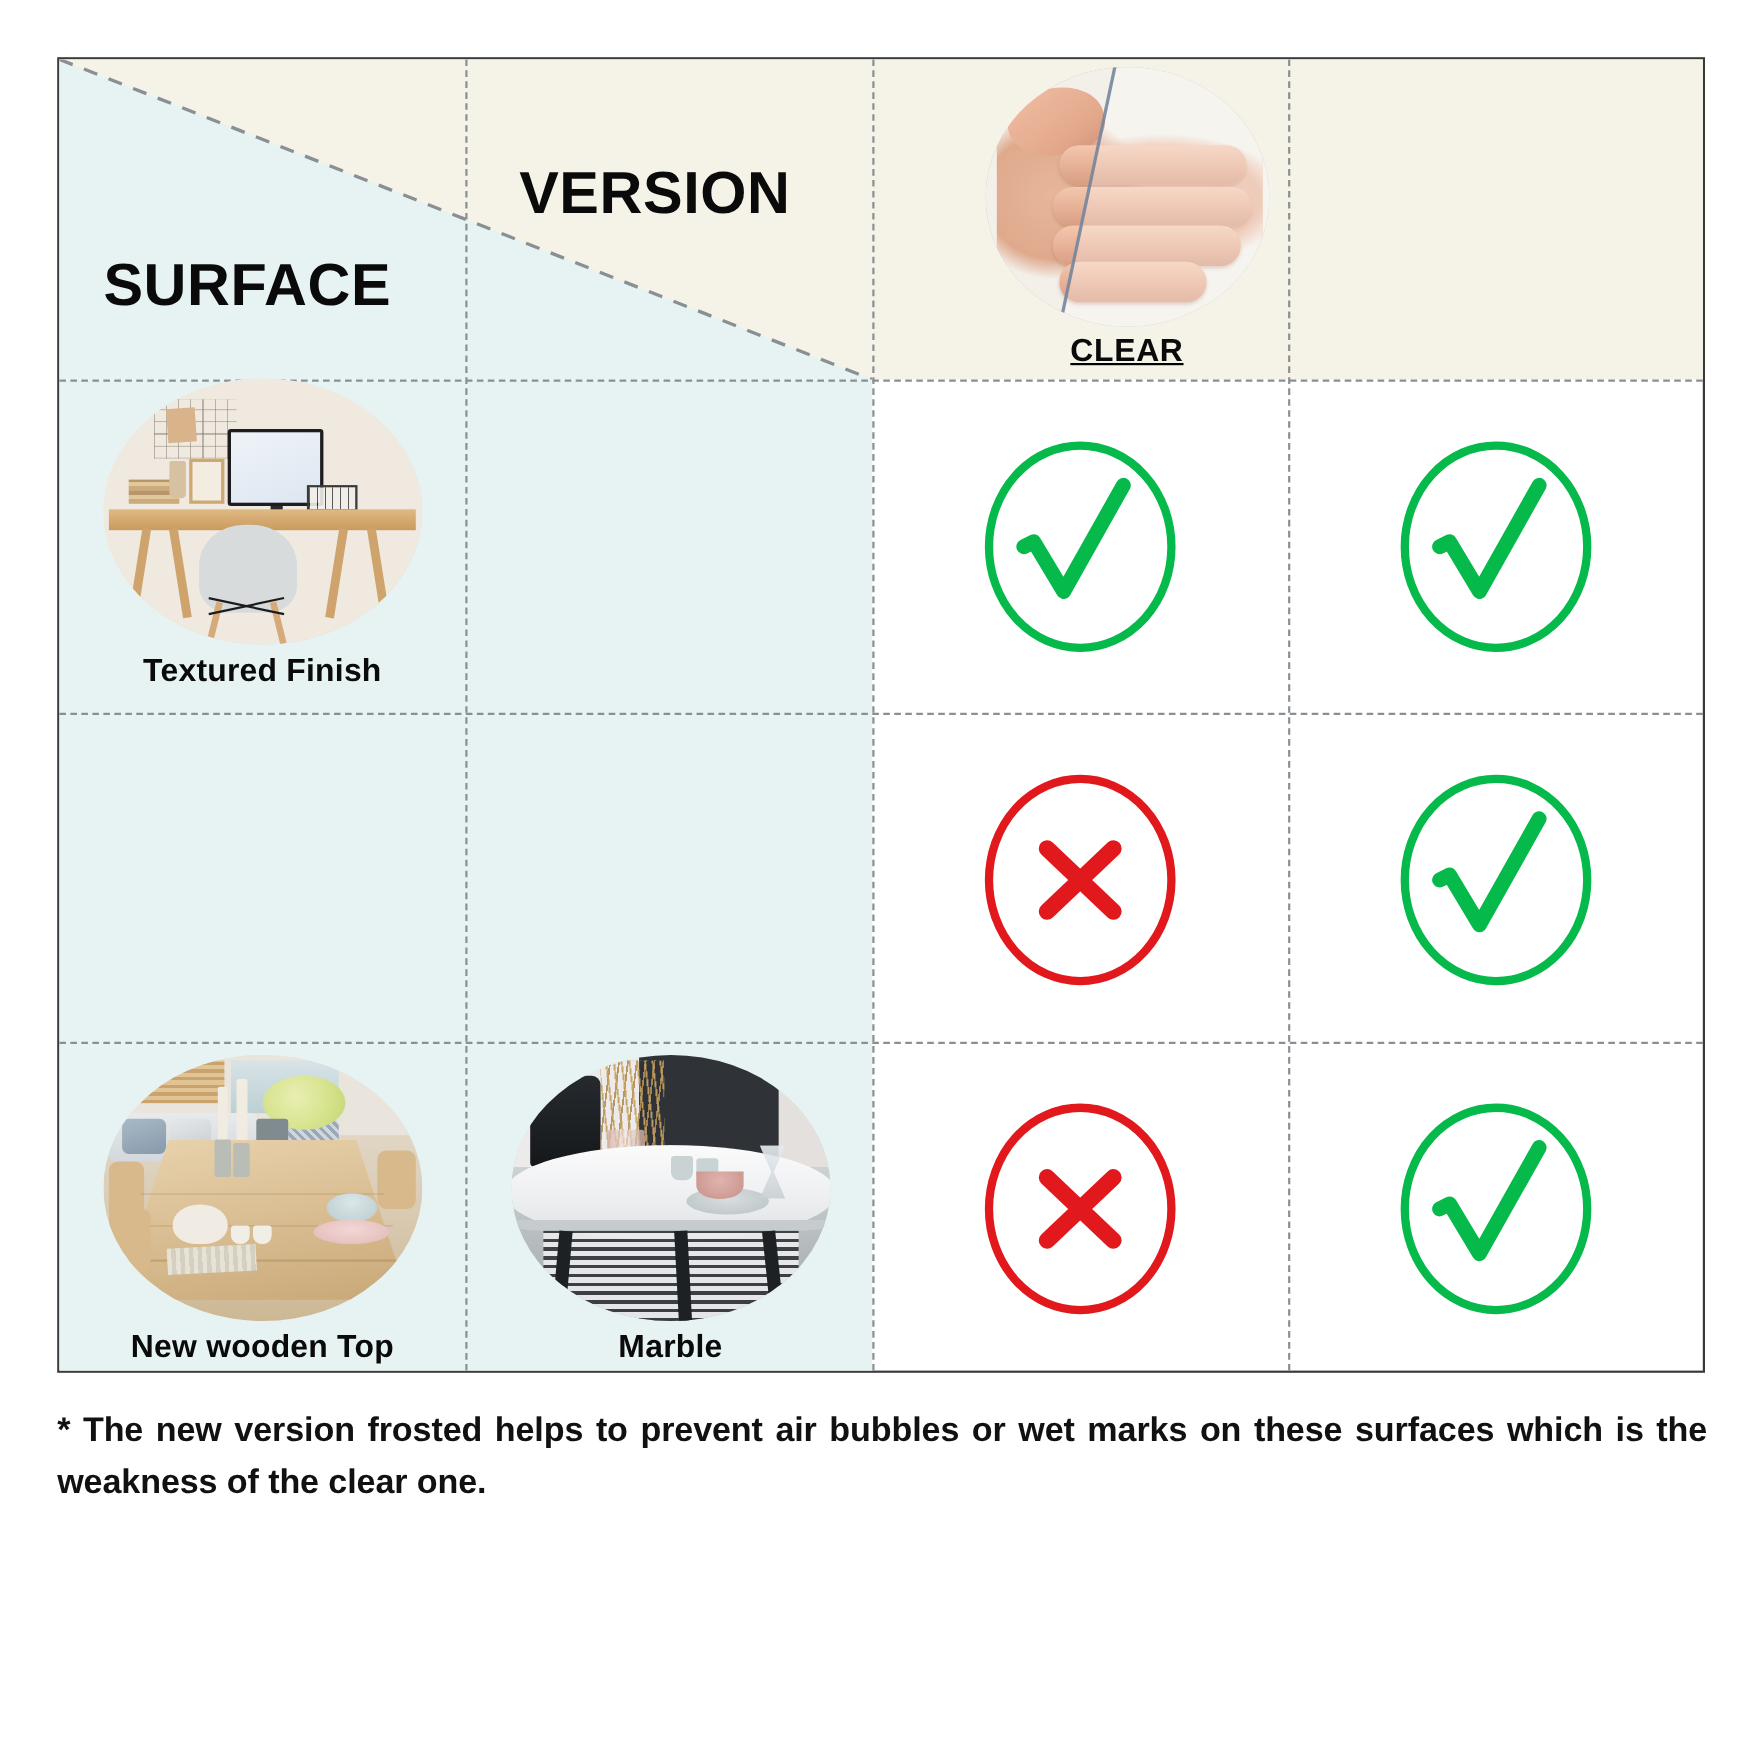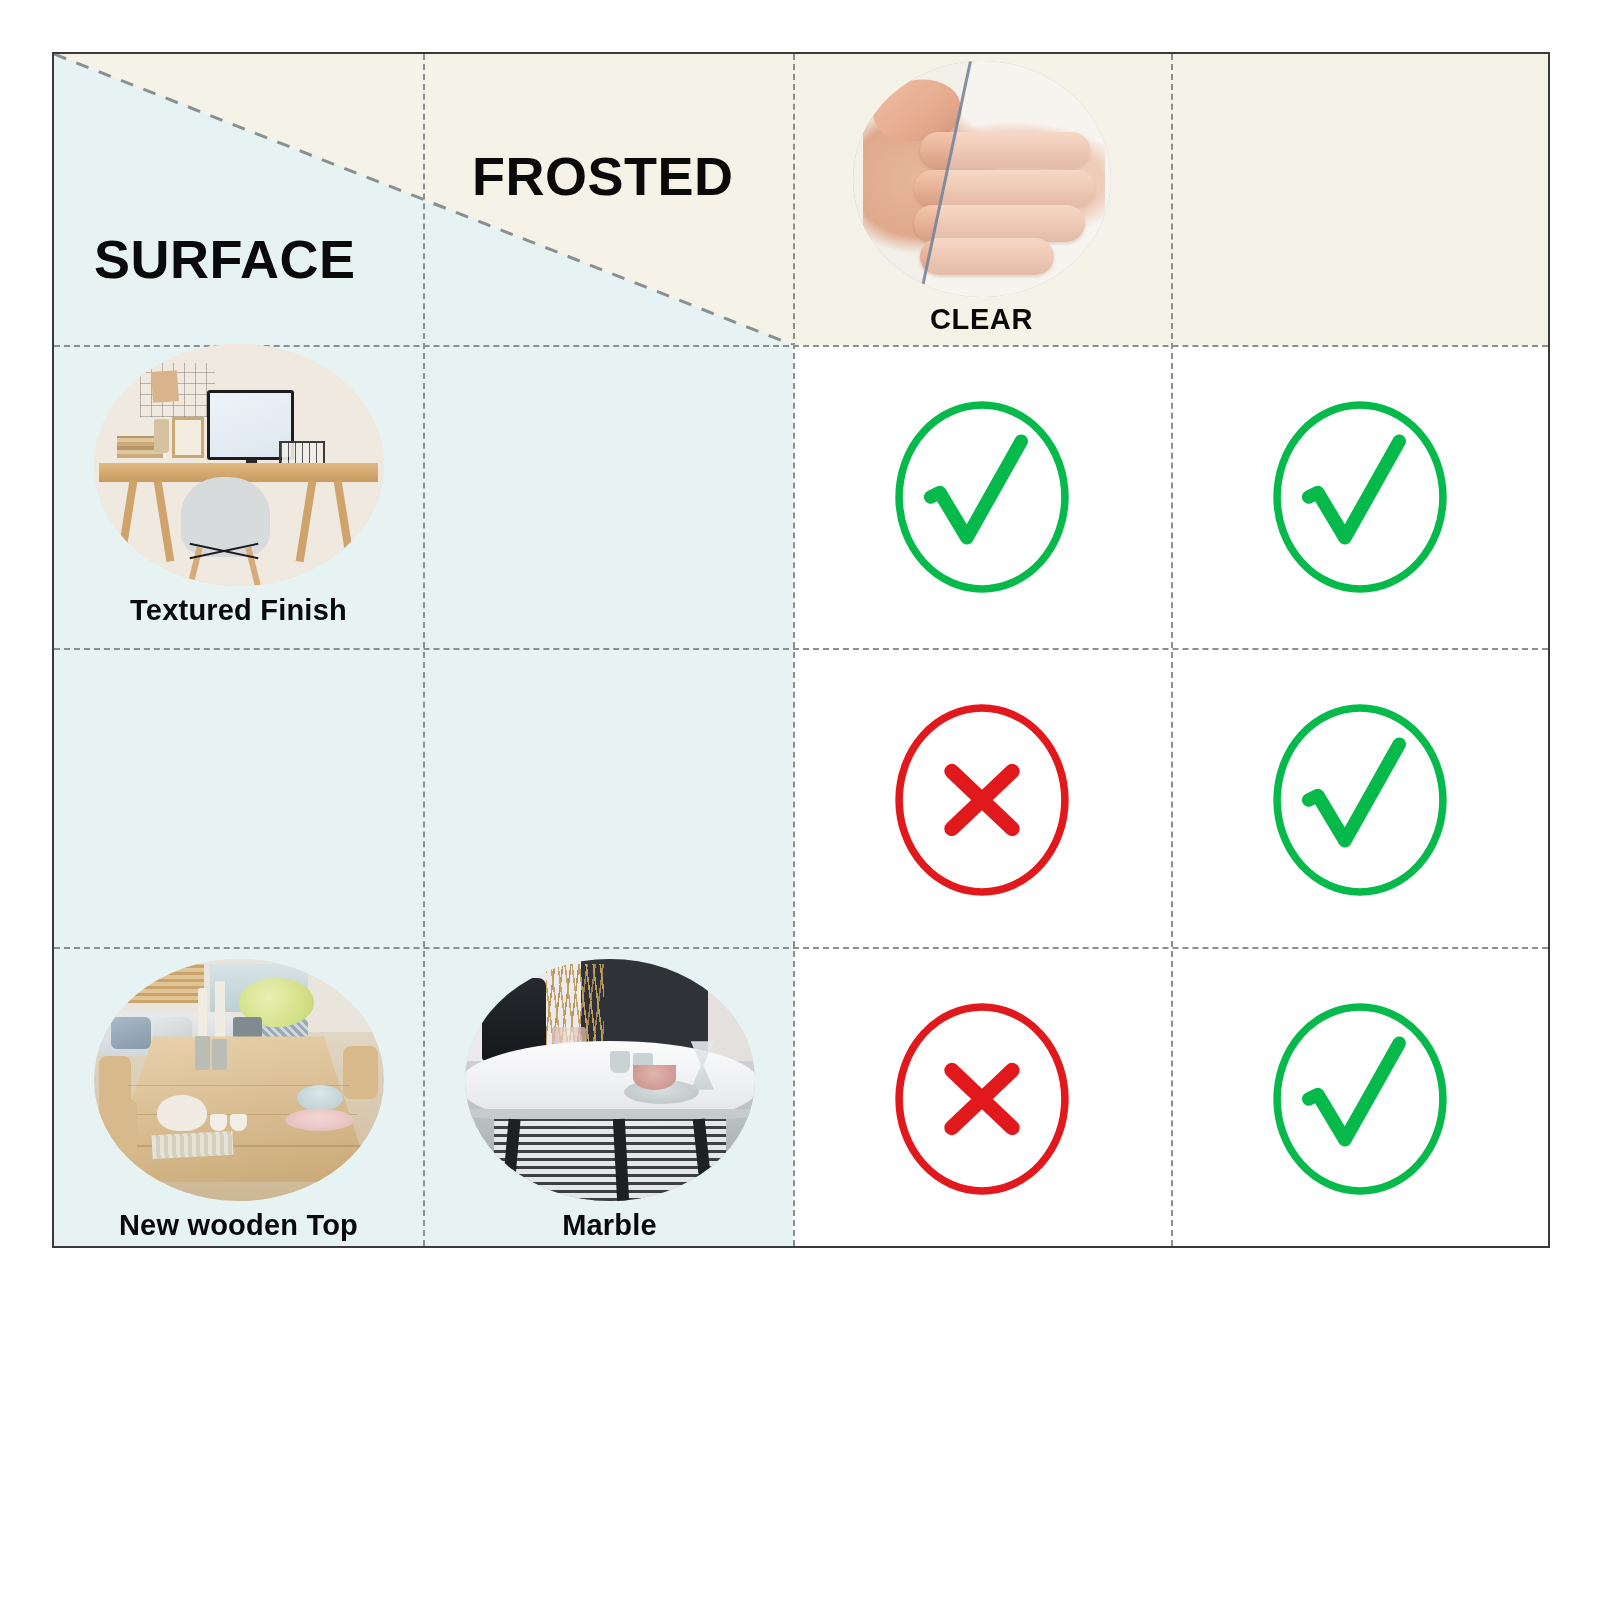--- a/index.html
+++ b/index.html
@@ -113,21 +113,21 @@
   .ver-head {
     position: absolute;
     top: 0;
     height: 291px;
     width: 377px;
     display: flex;
     flex-direction: column;
     align-items: center;
     justify-content: flex-start;
   }
-  .ver-head.clear  { left: 739px; }
+  .ver-head.clear  { left: 782px; text-decoration: underline; }
   .ver-head.frosted{ left: 1117px; }
 
   .ver-photo {
     width: 258px;
     height: 236px;
     border-radius: 50%;
     margin-top: 7px;
     position: relative;
     overflow: hidden;
     box-shadow: inset 0 0 0 1px rgba(140,140,140,0.55);
@@ -467,21 +467,21 @@
         <line x1="0" y1="0" x2="739" y2="291" stroke="#8a8f93" stroke-width="3" stroke-dasharray="13 11"></line>
       </svg>
 
       <div class="vline" style="left:369px; height:1192px;"></div>
       <div class="vline" style="left:739px; height:1192px;"></div>
       <div class="vline" style="left:1117px; height:1192px;"></div>
       <div class="hline" style="top:291px; width:1494px;"></div>
       <div class="hline" style="top:594px; width:1494px;"></div>
       <div class="hline" style="top:893px; width:1494px;"></div>
 
-      <div class="hdr-version">FROSTED</div>
+      <div class="hdr-version">VERSION</div>
       <div class="hdr-surface">SURFACE</div>
 
       <div class="ver-head clear">
         <div class="ver-photo">
           <div class="hand-art">
             <div class="palm"></div>
             <div class="thumb"></div>
             <div class="finger f1"></div>
             <div class="finger f2"></div>
             <div class="finger f3"></div>
@@ -625,15 +625,16 @@
         <svg class="mark" viewBox="0 0 120 130">
           <ellipse cx="60" cy="65" rx="55" ry="61" fill="none" stroke="#06b94b" stroke-width="5"></ellipse>
           <path d="M26 65 L32 62 L50 92 L86 28" fill="none" stroke="#06b94b" stroke-width="9" stroke-linecap="round" stroke-linejoin="round"></path>
         </svg>
       </div>
 
     </div>
   </div>
 
   <div class="notes">
+    <p class="note justified">* The new version frosted helps to prevent air bubbles or wet marks on these surfaces which is the weakness of the clear one.</p>
   </div>
 
 </div>
 
 </body></html>

